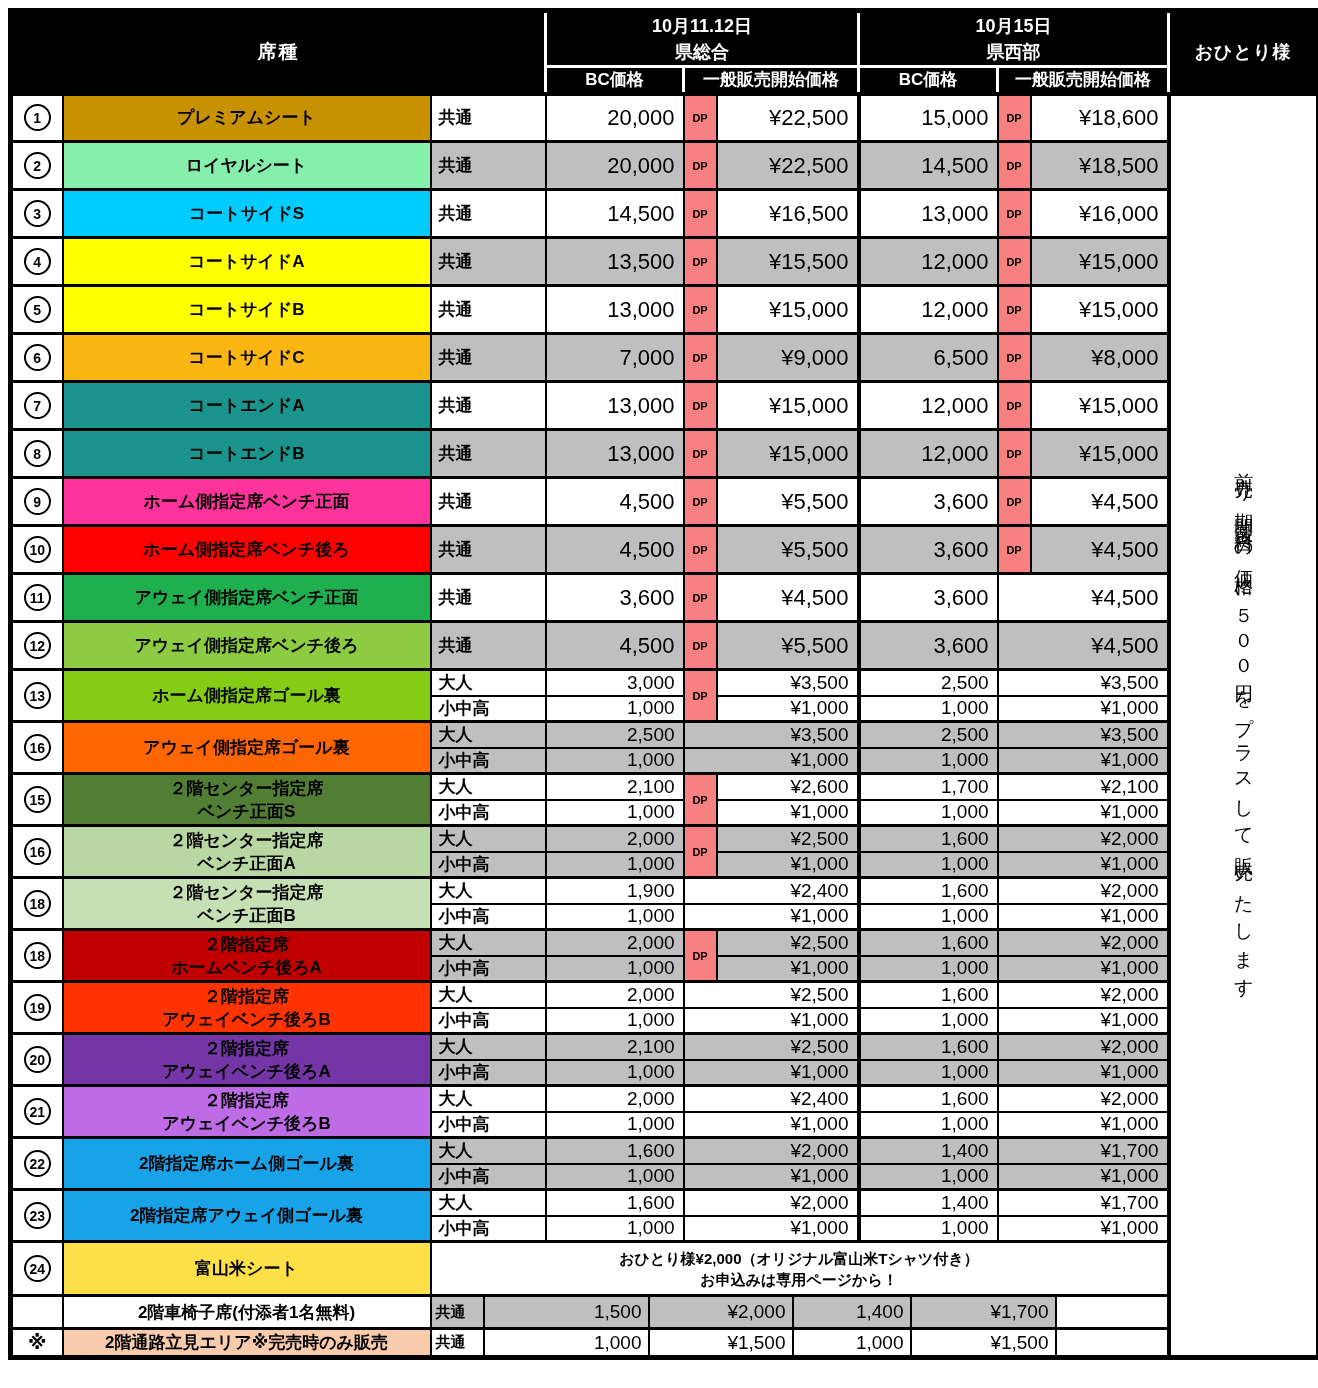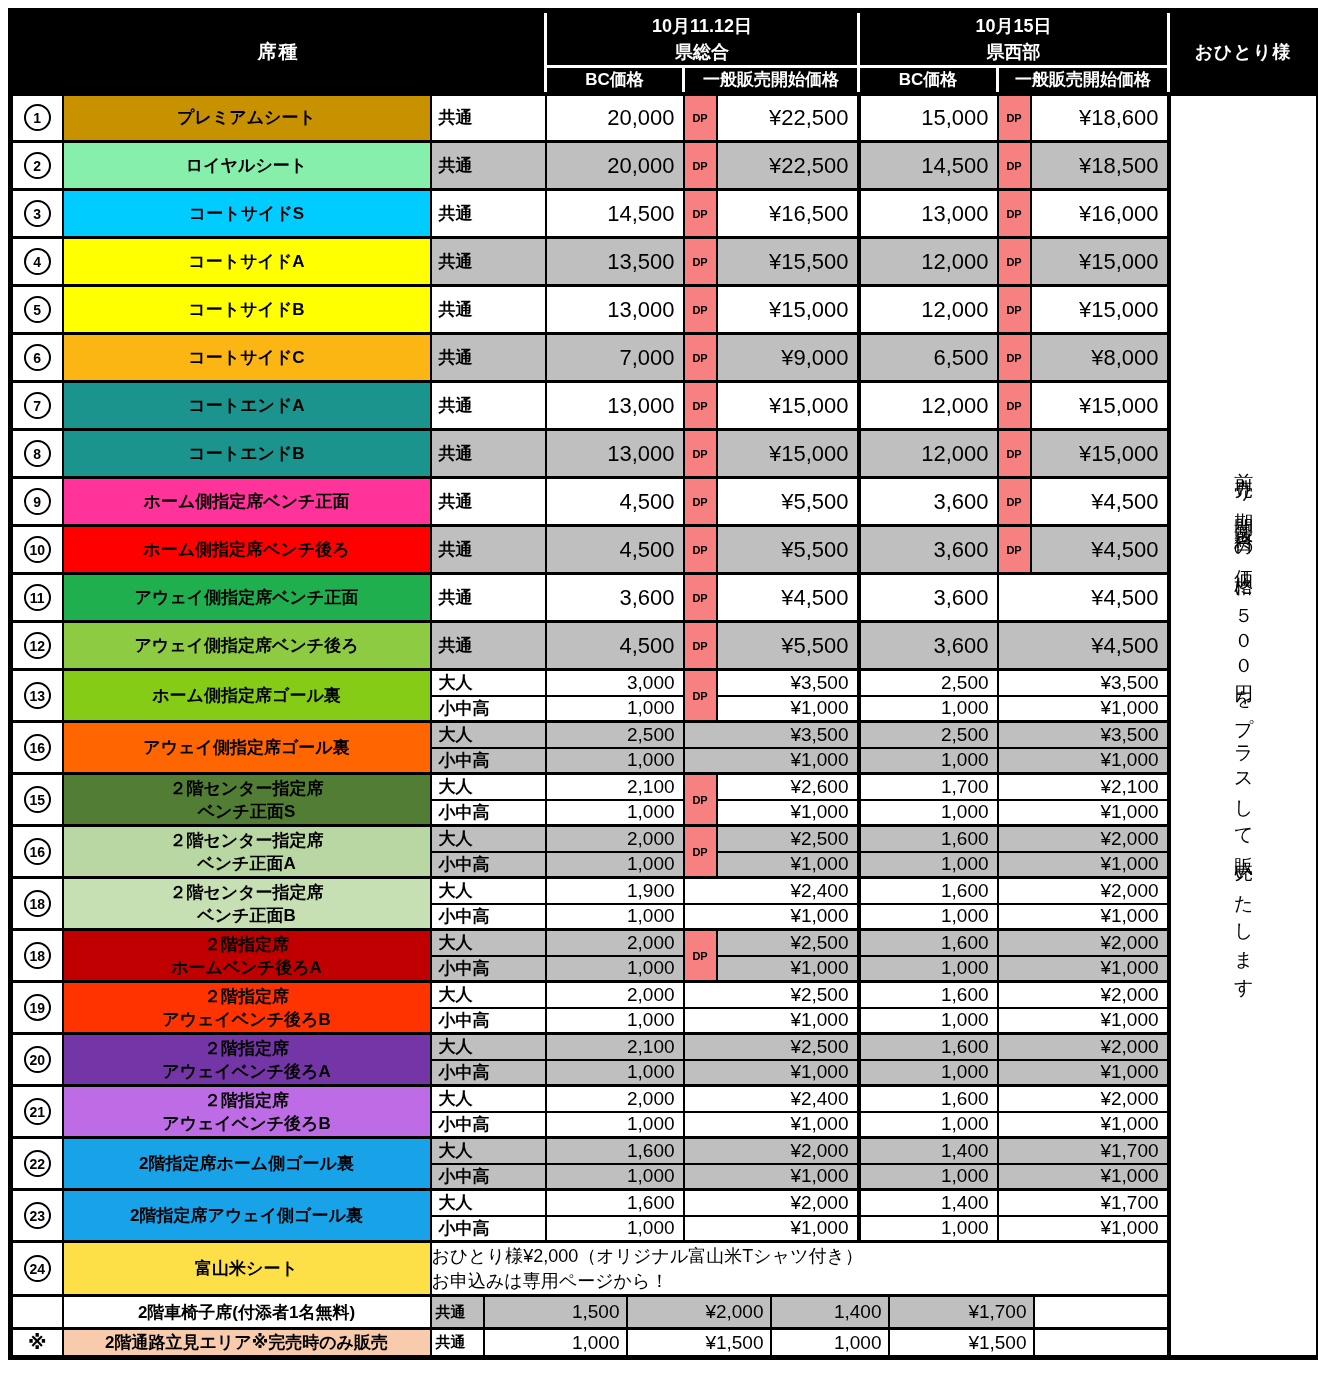--- a/index.html
+++ b/index.html
@@ -29,29 +29,29 @@
   .plain-num{font-size:19px;font-weight:bold;}
   .name-cell{text-align:center;font-weight:bold;font-size:17px;line-height:1.5;padding:1px 4px;}
   .name-cell div{line-height:23px;}
   .cat{font-weight:bold;font-size:17px;text-align:left;padding-left:7px;}
   .pr{text-align:right;padding-right:8px;font-size:22px;font-weight:normal;}
   tr.sub .pr{font-size:19px;}
   .dp-cell{font-size:11px;font-weight:bold;text-align:center;padding:0;}
   .gdiv{border-left:4px solid #000;}
   .day-cell{border-left:4px solid #000;text-align:center;vertical-align:middle;}
   .vnote{writing-mode:vertical-rl;text-orientation:upright;margin:0 auto;font-size:19px;letter-spacing:6px;line-height:1.2;font-weight:normal;}
-  .merged-cell{text-align:left;font-weight:normal;font-size:18px;line-height:1.4;}
+  .merged-cell{text-align:center;font-weight:bold;font-size:15px;line-height:1.4;}
   .compact-cell{padding:0;}
   .crow{display:flex;align-items:stretch;width:100%;height:100%;}
   tr.rw .crow{height:30px} tr.rx .crow{height:25px}
   .crow>div{display:flex;align-items:center;border-right:2px solid #000;}
   .crow>div:last-child{border-right:none;}
   .ccat{width:53px;font-weight:bold;font-size:15px;padding-left:4px;}
   .cnum{justify-content:flex-end;padding-right:6px;font-size:19px;}
-  .c1{width:143px}.c2{width:144px}.c3{width:118px}.c4{width:145px}
+  .c1{width:165px}.c2{width:144px}.c3{width:118px}.c4{width:145px}
   .cempty{flex:1;}
 </style>
 </head>
 <body>
 
 <div class="wrap">
   <table>
     <colgroup>
       <col style="width:52px">
         <col style="width:368px">

